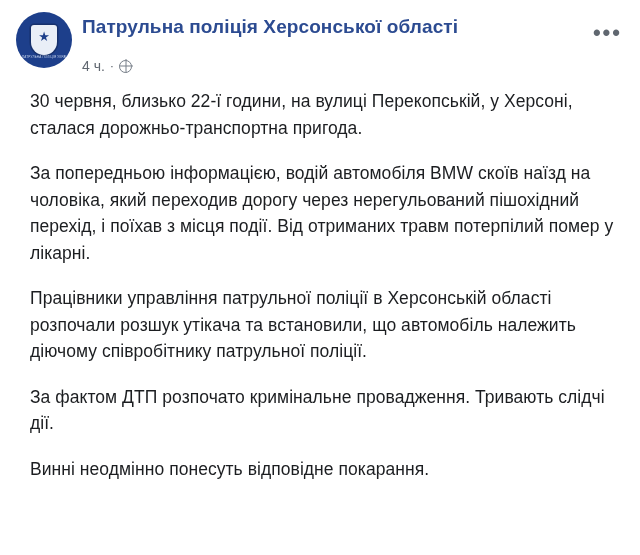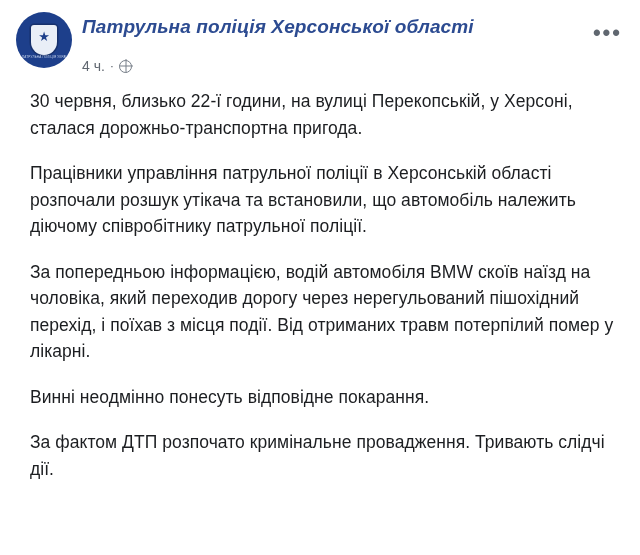--- a/index.html
+++ b/index.html
@@ -82,21 +82,20 @@
     justify-content: center;
     padding-top: 4px;
     min-height: 56px;
   }
   .page-name {
     font-size: 19px;
     font-weight: bold;
     color: #2c4b91;
     line-height: 22px;
     letter-spacing: 0.1px;
-    font-style: italic;
   }
   .meta-line {
     display: flex;
     align-items: center;
     margin-top: 20px;
     color: #606770;
     font-size: 14px;
     line-height: 16px;
   }
   .meta-line .dot {
@@ -180,19 +179,19 @@
         <span class="dot">·</span>
         <span class="globe-icon"></span>
       </div>
     </div>
 
     <div class="menu-button">•••</div>
   </div>
 
   <div class="post-body">
     <p>30 червня, близько 22-ї години, на вулиці Перекопській, у Херсоні, сталася дорожньо-транспортна пригода.</p>
+    <p>За попередньою інформацією, водій автомобіля BMW скоїв наїзд на чоловіка, який переходив дорогу через нерегульований пішохідний перехід, і поїхав з місця події. Від отриманих травм потерпілий помер у лікарні.</p>
     <p>Працівники управління патрульної поліції в Херсонській області розпочали розшук утікача та встановили, що автомобіль належить діючому співробітнику патрульної поліції.</p>
-    <p>За попередньою інформацією, водій автомобіля BMW скоїв наїзд на чоловіка, який переходив дорогу через нерегульований пішохідний перехід, і поїхав з місця події. Від отриманих травм потерпілий помер у лікарні.</p>
+    <p>За фактом ДТП розпочато кримінальне провадження. Тривають слідчі дії.</p>
     <p>Винні неодмінно понесуть відповідне покарання.</p>
-    <p>За фактом ДТП розпочато кримінальне провадження. Тривають слідчі дії.</p>
   </div>
 
 </div>
 
 </body></html>

